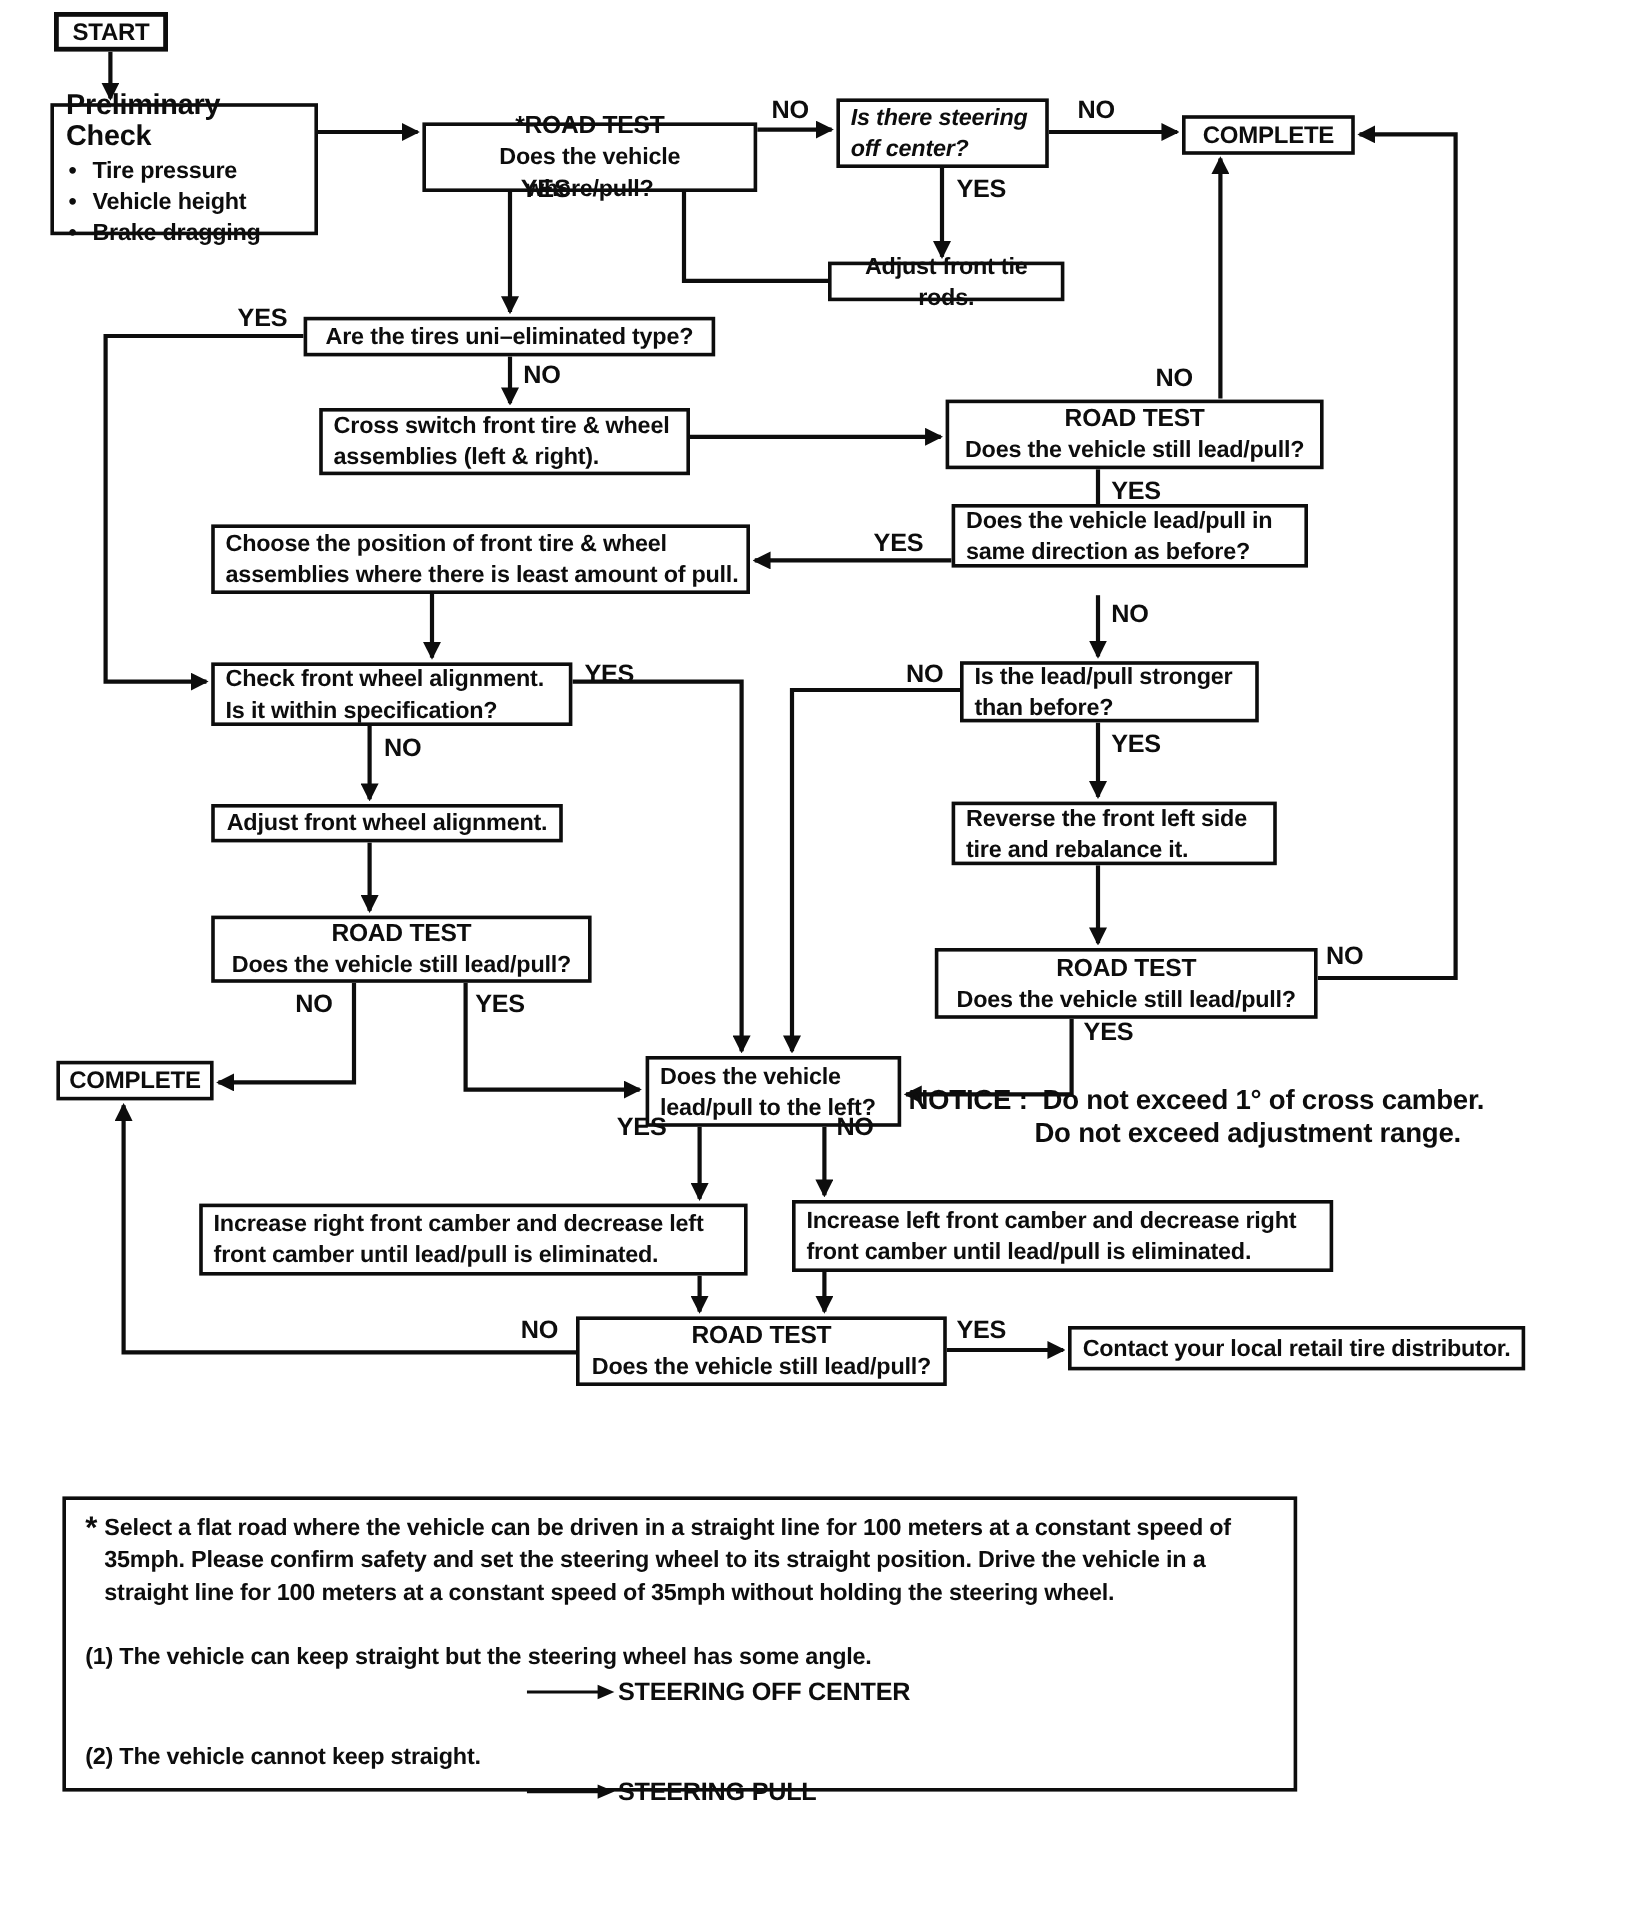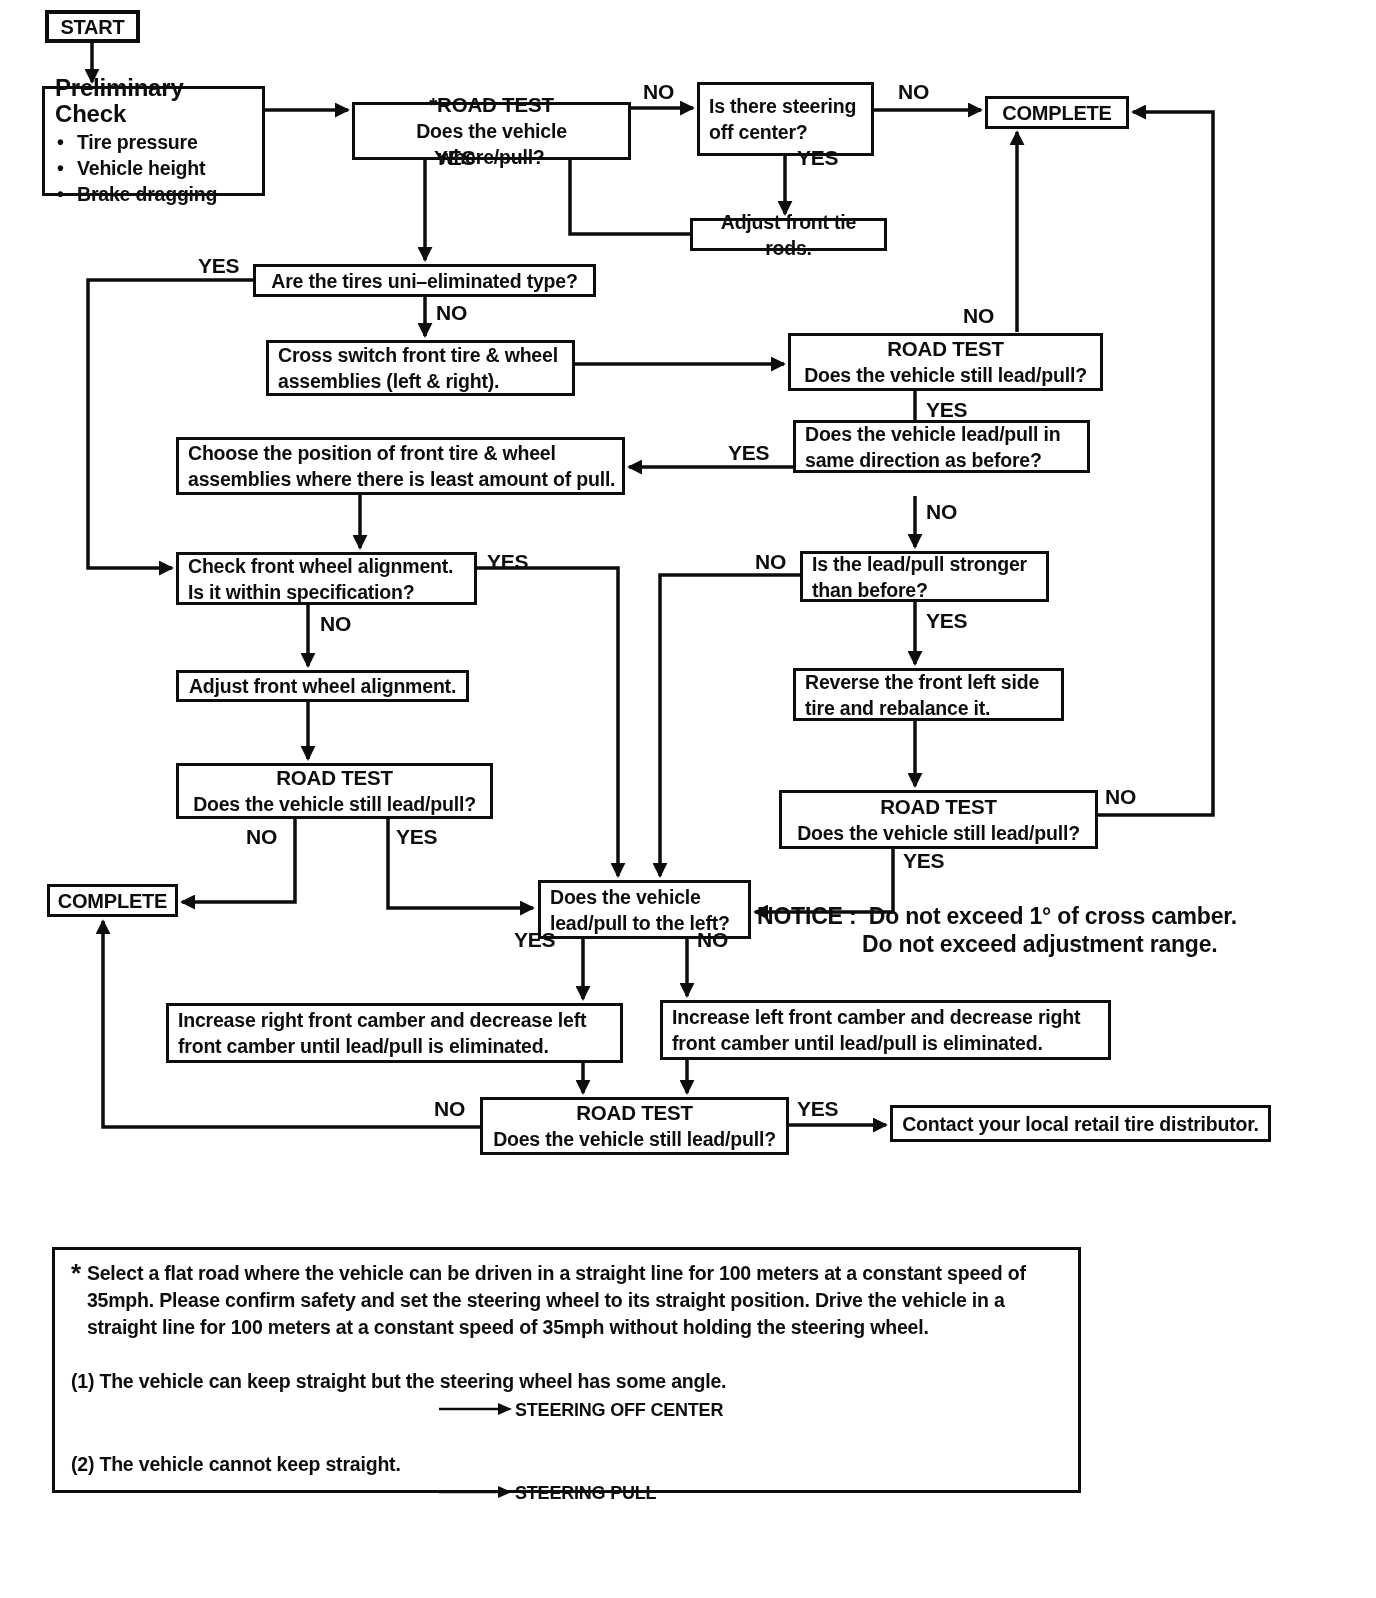--- a/index.html
+++ b/index.html
@@ -31,21 +31,21 @@
   }
   .footnote{
     position:absolute;z-index:2;background:#fff;border:3px solid #0d0d0d;
     box-sizing:border-box;font-weight:700;font-size:19.5px;line-height:27px;
     letter-spacing:-0.2px;padding:10px 16px;
   }
   .fn-para{display:flex;}
   .fn-star{font-size:26px;line-height:27px;margin-right:6px;}
   .fn-text{max-width:985px;}
   .fn-case{margin-top:27px;}
-  .fn-result{margin-left:368px;margin-top:2px;display:flex;align-items:center;font-size:18px;}
+  .fn-result{margin-left:368px;margin-top:2px;display:flex;align-items:center;font-size:21px;}
   .fn-result .arr{margin-right:2px;display:inline-block;}
 </style>
 </head>
 <body>
 
 <div class="stage">
 
   <svg class="wires" width="1376" height="1598" viewBox="0 0 1376 1598">
     <defs>
       <marker id="ah" viewBox="0 0 12 12" refX="10.5" refY="6" markerWidth="15" markerHeight="15" orient="auto" markerUnits="userSpaceOnUse">
@@ -94,21 +94,21 @@
     <div class="p-item">Tire pressure</div>
     <div class="p-item">Vehicle height</div>
     <div class="p-item">Brake dragging</div>
   </div>
 
   <div class="node" style="left:352px;top:82px;width:279px;height:58px;margin-top:20px;">
     <div class="rt-title">*ROAD TEST</div>
     <div>Does the vehicle where/pull?</div>
   </div>
 
-  <div class="node leftalign" style="left:697px;top:82px;width:177px;height:74px;">Is there steering off center?</div>
+  <div class="node leftalign" style="left:697px;top:82px;width:177px;height:58px;font-style:italic;">Is there steering off center?</div>
 
   <div class="node" style="left:985px;top:96px;width:144px;height:33px;font-size:20px;">COMPLETE</div>
 
   <div class="node" style="left:690px;top:218px;width:197px;height:33px;">Adjust front tie rods.</div>
 
   <div class="node" style="left:253px;top:264px;width:343px;height:33px;">Are the tires uni–eliminated type?</div>
 
   <div class="node leftalign" style="left:266px;top:340px;width:309px;height:56px;">Cross switch front tire &amp; wheel assemblies (left &amp; right).</div>
 
   <div class="node" style="left:788px;top:333px;width:315px;height:58px;">

